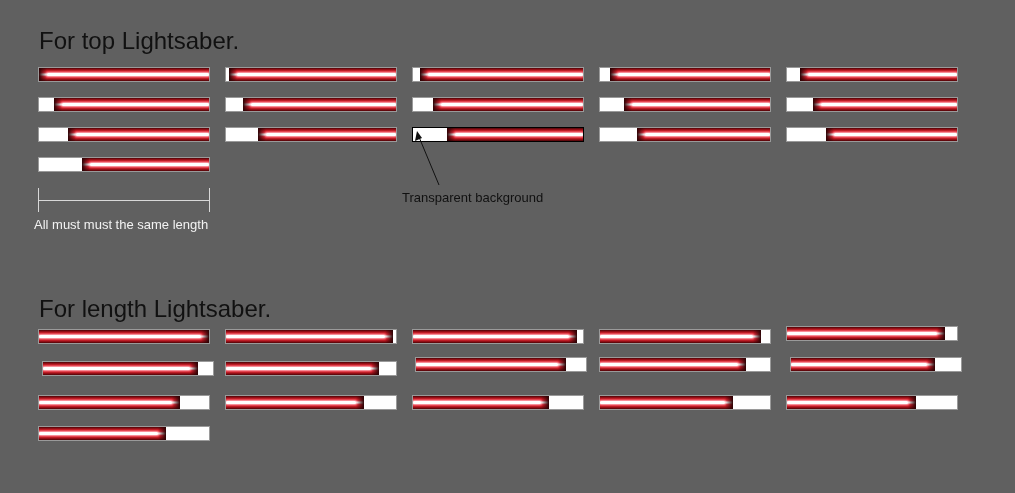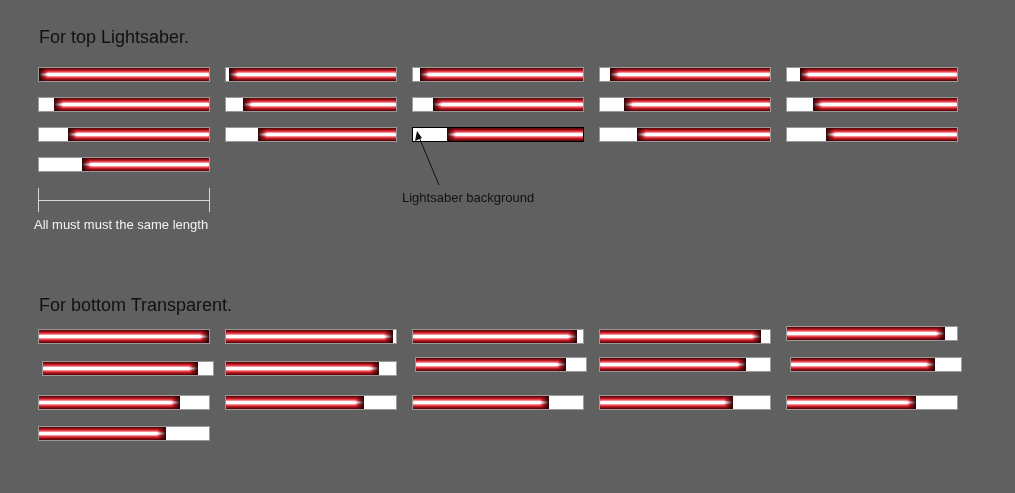--- a/index.html
+++ b/index.html
@@ -5,21 +5,21 @@
   html, body { margin: 0; padding: 0; }
   body {
     width: 1015px; height: 493px;
     background: #606060;
     position: relative;
     overflow: hidden;
     font-family: "Liberation Sans", "DejaVu Sans", sans-serif;
   }
   .heading {
     position: absolute;
-    font-size: 18px;
+    font-size: 24px;
     color: #111;
     letter-spacing: 0;
   }
   .frame {
     position: absolute;
     width: 170px; height: 13px;
     background: #ffffff;
     border: 1px solid #9a9a9a;
     overflow: hidden;
   }
@@ -71,21 +71,21 @@
     font-size: 13px; color: #111;
   }
   .arrow {
     position: absolute; left: 0; top: 0; width: 1015px; height: 493px; pointer-events: none;
   }
 </style>
 </head>
 <body>
 
 <div class="heading" style="left:39px; top:27px;">For top Lightsaber.</div>
-<div class="heading" style="left:39px; top:295px;">For bottom Transparent.</div>
+<div class="heading" style="left:39px; top:295px;">For length Lightsaber.</div>
 
 <div id="top-frames">
     <div class="frame" style="left: 38px; top: 67px;">
       <div class="blade tip-left" style="left: 0px; right: 0px;">
         <div class="core" style="left: 8px; right: 0px;"></div>
       </div>
     </div>
     <div class="frame" style="left: 225px; top: 67px;">
       <div class="blade tip-left" style="left: 3px; right: 0px;">
         <div class="core" style="left: 8px; right: 0px;"></div>
@@ -249,13 +249,13 @@
   <div class="tick" style="left:0;"></div>
   <div class="line"></div>
   <div class="tick" style="right:0;"></div>
 </div>
 <div class="measure-label">All must must the same length</div>
 
 <svg class="arrow">
   <line x1="439" y1="185" x2="419" y2="137" stroke="#111" stroke-width="1"></line>
   <polygon points="417,131 415,141 422,138" fill="#111"></polygon>
 </svg>
-<div class="annot-label">Lightsaber background</div>
+<div class="annot-label">Transparent background</div>
 
 </body></html>

